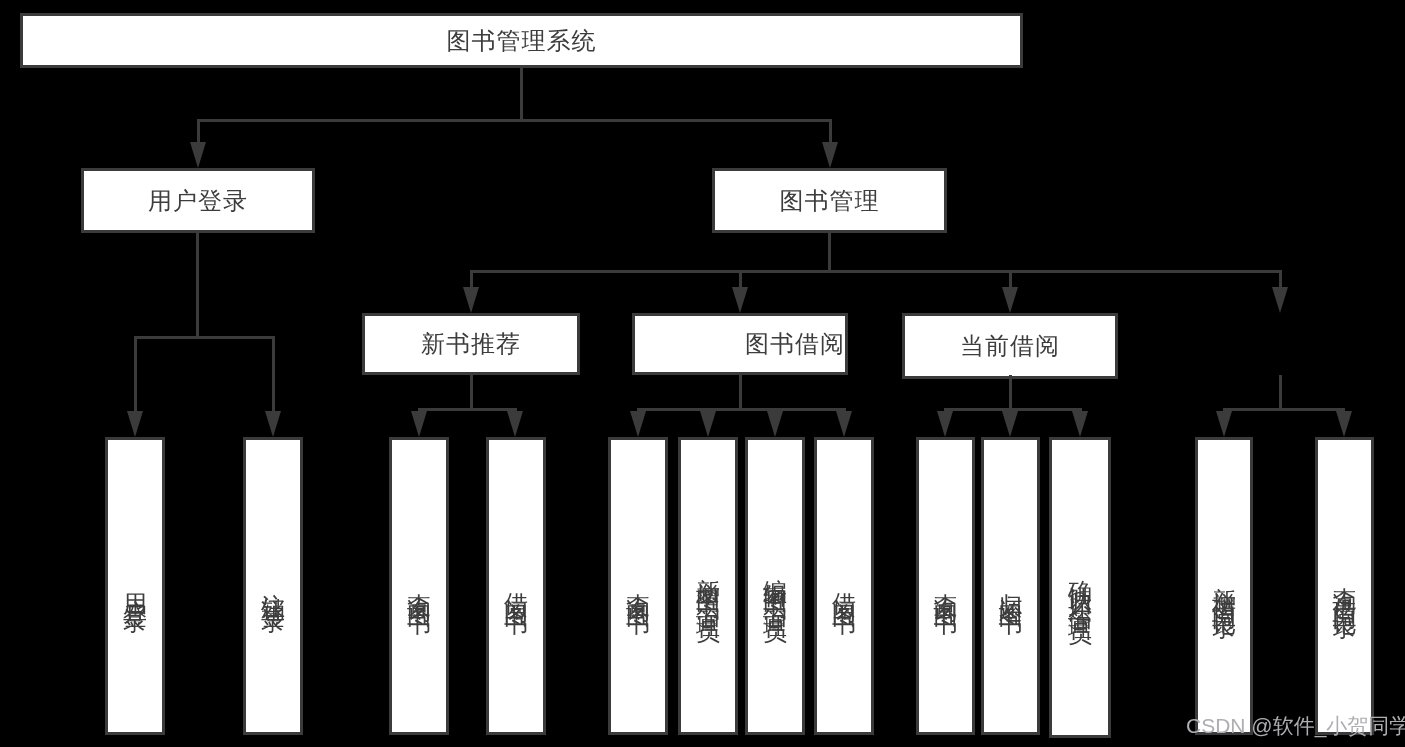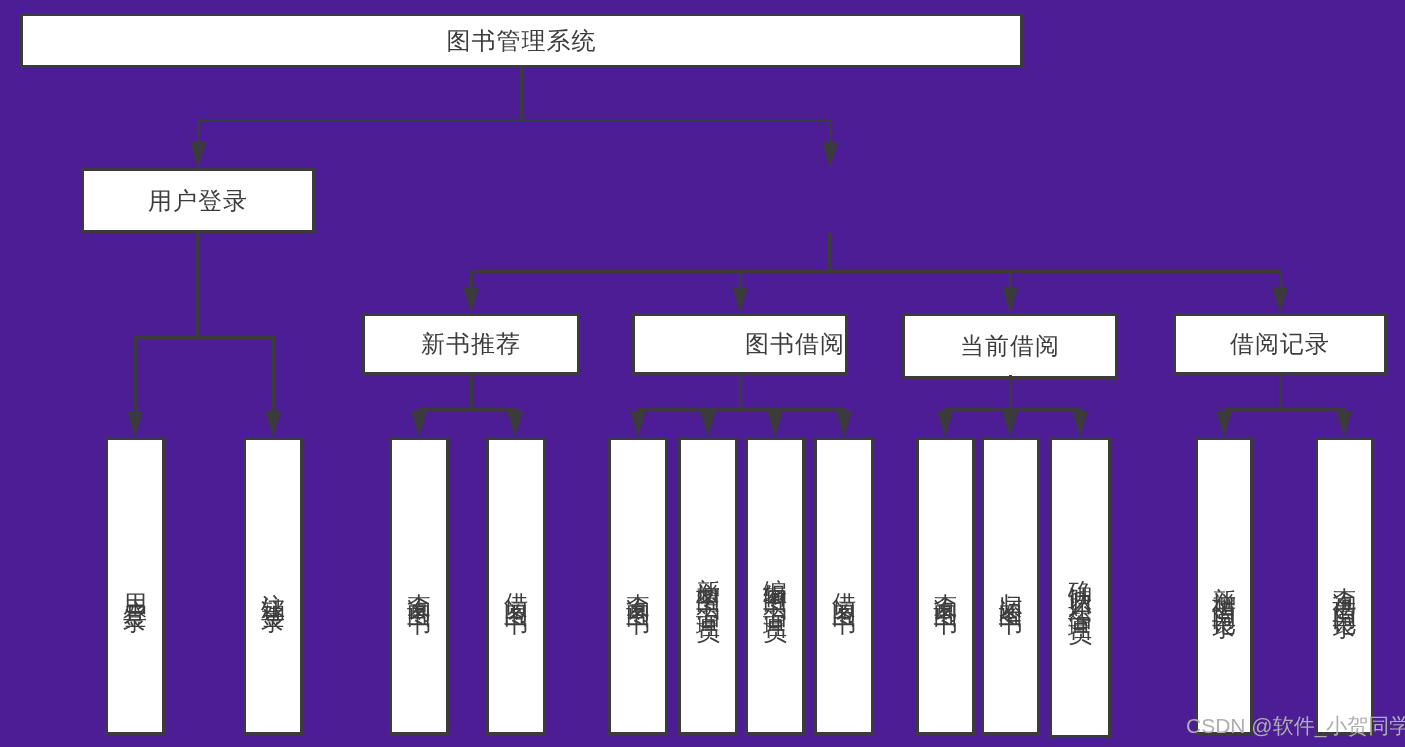--- a/index.html
+++ b/index.html
@@ -1,19 +1,19 @@
 <!DOCTYPE html>
 <html><head>
 <meta charset="utf-8">
 <style>
   html,body{margin:0;padding:0;background:#ffffff;}
   #stage{
     position:relative;
     width:1405px;height:747px;
-    background:#4c1d95;
+    background:#000000;
     font-family:"Liberation Sans","DejaVu Sans",sans-serif;
     overflow:hidden;
   }
   .box{
     position:absolute;
     box-sizing:border-box;
     border:3px solid #3b3b3b;
     background:#ffffff;
     display:flex;
     align-items:center;
@@ -59,20 +59,23 @@
   <div class="vline" style="left:520px;top:68px;height:53px;"></div>
   <div class="hline" style="left:197px;top:119px;width:635px;"></div>
   <div class="vline" style="left:197px;top:119px;height:28px;"></div>
   <div class="vline" style="left:829px;top:119px;height:28px;"></div>
   <div class="arrow" style="left:190px;top:142px;"></div>
   <div class="arrow" style="left:822px;top:142px;"></div>
 
   <div class="box hbox" style="left:81px;top:168px;width:234px;height:65px;">
     <span>用户登录</span>
   </div>
+  <div class="box hbox" style="left:712px;top:168px;width:235px;height:65px;">
+    <span>图书管理</span>
+  </div>
 
   <div class="vline" style="left:196px;top:233px;height:106px;"></div>
   <div class="hline" style="left:134px;top:336px;width:141px;"></div>
   <div class="vline" style="left:134px;top:336px;height:80px;"></div>
   <div class="vline" style="left:272px;top:336px;height:80px;"></div>
   <div class="arrow" style="left:127px;top:411px;"></div>
   <div class="arrow" style="left:265px;top:411px;"></div>
 
   <div class="vline" style="left:828px;top:233px;height:40px;"></div>
   <div class="hline" style="left:470px;top:270px;width:812px;"></div>
@@ -86,23 +89,20 @@
   <div class="arrow" style="left:1272px;top:287px;"></div>
 
   <div class="box hbox" style="left:362px;top:313px;width:218px;height:62px;text-align:center;">
     <span>新书推荐</span>
   </div>
   <div class="box hbox" style="left:632px;top:313px;width:216px;height:62px;justify-content:flex-end;">
     <span>图书借阅</span>
   </div>
   <div class="box hbox" style="left:902px;top:313px;width:216px;height:66px;">
     <span>当前借阅</span>
-  </div>
-  <div class="box hbox" style="left:1173px;top:313px;width:214px;height:62px;">
-    <span>借阅记录</span>
   </div>
 
   <div class="vline" style="left:470px;top:375px;height:36px;"></div>
   <div class="hline" style="left:418px;top:408px;width:99px;"></div>
   <div class="vline" style="left:418px;top:408px;height:8px;"></div>
   <div class="vline" style="left:514px;top:408px;height:8px;"></div>
   <div class="arrow" style="left:411px;top:411px;"></div>
   <div class="arrow" style="left:507px;top:411px;"></div>
 
   <div class="vline" style="left:739px;top:375px;height:36px;"></div>

